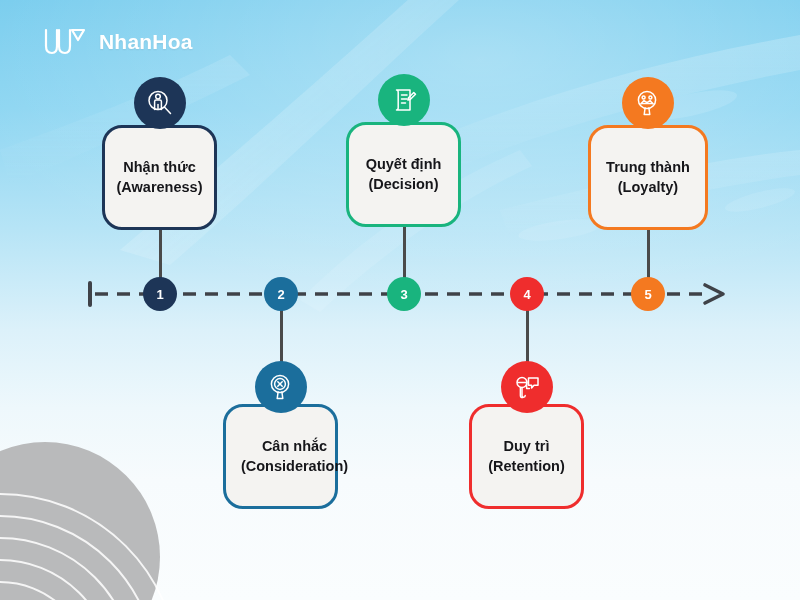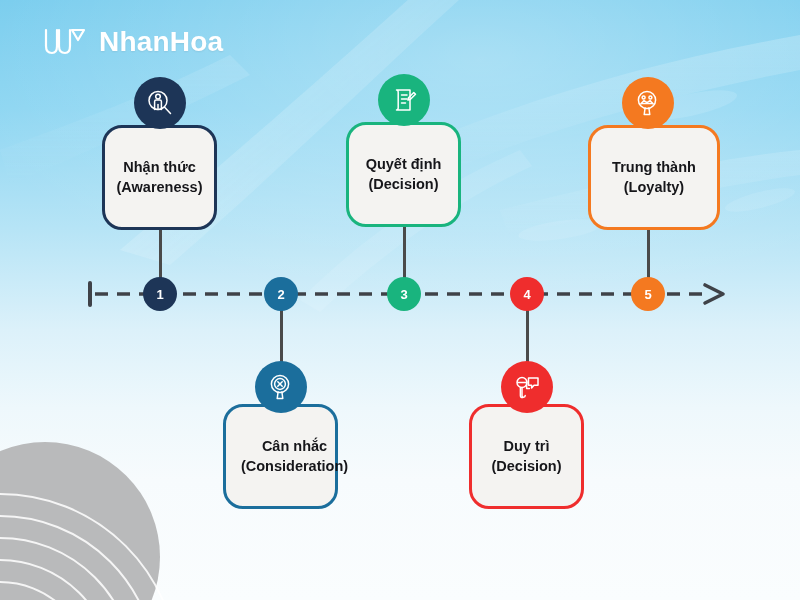--- a/index.html
+++ b/index.html
@@ -36,21 +36,21 @@
     background:#b9babb;
   }
   .deco-rings{position:absolute;left:0;bottom:0;width:290px;height:290px;}
 
   
   .logo{
     position:absolute;left:42px;top:26px;display:flex;align-items:center;gap:11px;
   }
   .logo-mark{width:46px;height:32px;}
   .logo-text{
-    color:#ffffff;font-size:28px;font-weight:bold;letter-spacing:.2px;
+    color:#ffffff;font-size:21px;font-weight:bold;letter-spacing:.2px;
     text-shadow:0 1px 2px rgba(0,0,0,.07);
   }
 
   
   .timeline{position:absolute;left:0;top:0;width:800px;height:600px;}
 
   
   .node{position:absolute;}
   .card{
     position:absolute;
@@ -204,42 +204,42 @@
     </div>
     <div class="badge" style="left:387px;top:277px;background:#19b47e;">
       <span>3</span>
     </div>
   </div>
 
   <div class="node">
     <div class="stem" style="left:525.5px;top:294px;height:72px;"></div>
     <div class="card" style="left:469px;top:404px;border-color:#ef2d2d;">
       <div class="card-label">Duy trì
-(Decision)</div>
+(Retention)</div>
     </div>
     <div class="icon-circle" style="left:501px;top:361px;background:#ef2d2d;">
       <svg width="30" height="30" viewBox="0 0 30 30">
         <g fill="none" stroke="#ffffff" stroke-width="1.5" stroke-linecap="round" stroke-linejoin="round">
           <circle cx="10" cy="10.5" r="5"></circle>
           <line x1="5.8" y1="10.5" x2="14.2" y2="10.5"></line>
           <path d="M10 15.5 L10 23.5 Q10 25.2 11.6 25.2 Q13.2 25.2 13.2 23.5"></path>
           <path d="M8.4 15.5 L8.4 23.5 Q8.4 25.6 10.8 25.6"></path>
           <path d="M16.5 6 L26 6 L26 13.2 L22 13.2 L19.6 16 L19.6 13.2 L16.5 13.2 Z"></path>
           <path d="M14.6 9.6 L14.6 16.4 L17.4 16.4"></path>
         </g>
       </svg>
     </div>
     <div class="badge" style="left:510px;top:277px;background:#ef2d2d;">
       <span>4</span>
     </div>
   </div>
 
   <div class="node">
     <div class="stem" style="left:646.5px;top:228px;height:66px;"></div>
-    <div class="card" style="left:588px;top:125px;border-color:#f47920;width:132px;">
+    <div class="card" style="left:588px;top:125px;border-color:#f47920;width:120px;">
       <div class="card-label">Trung thành
 (Loyalty)</div>
     </div>
     <div class="icon-circle" style="left:622px;top:77px;background:#f47920;">
       <svg width="30" height="30" viewBox="0 0 30 30">
         <g fill="none" stroke="#ffffff" stroke-width="1.5" stroke-linecap="round" stroke-linejoin="round">
           <circle cx="14" cy="12" r="8.6"></circle>
           <circle cx="10.6" cy="9.4" r="1.5"></circle>
           <circle cx="17.4" cy="9.4" r="1.5"></circle>
           <path d="M8.2 15.6 L11 12.6 L14 14.6 L17 12.6 L19.8 15.6"></path>

